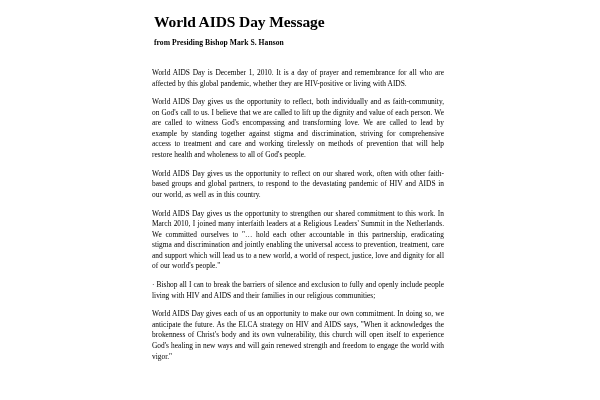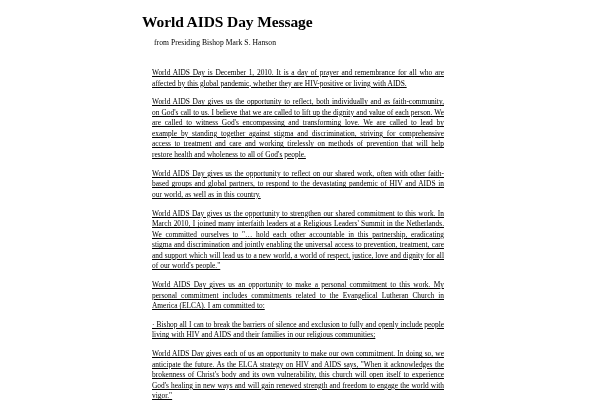--- a/index.html
+++ b/index.html
@@ -16,54 +16,53 @@
     -webkit-font-smoothing: antialiased;
   }
   .page {
     position: relative;
     width: 600px;
     height: 400px;
     background: #ffffff;
   }
   .doc-title {
     position: absolute;
-    left: 142px;
+    left: 154px;
     top: 13px;
     width: 300px;
     font-size: 15.5px;
     font-weight: bold;
     letter-spacing: -0.1px;
     line-height: 1.1;
     margin: 0;
   }
   .doc-byline {
     position: absolute;
     left: 154px;
     top: 38px;
     width: 300px;
     font-size: 7.6px;
-    font-weight: normal;
+    font-weight: bold;
     line-height: 1.2;
     letter-spacing: 0.05px;
     margin: 0;
   }
   .body-col {
     position: absolute;
     left: 152px;
     top: 68px;
     width: 292px;
   }
   .para {
     font-size: 7.4px;
     line-height: 10.55px;
     text-align: justify;
     margin: 0 0 8.2px 0;
     letter-spacing: 0.01px;
     word-spacing: 0.15px;
-    text-decoration: underline;
   }
   .para:last-child {
     margin-bottom: 0;
   }
   .para.bullet {
     text-indent: 0;
   }
 </style>
 </head>
 <body>
@@ -72,18 +71,17 @@
 
   <h1 class="doc-title">World AIDS Day Message</h1>
 
   <p class="doc-byline">from Presiding Bishop Mark S. Hanson</p>
 
   <div class="body-col">
     <p class="para">World AIDS Day is December 1, 2010. It is a day of prayer and remembrance for all who are affected by this global pandemic, whether they are HIV-positive or living with AIDS.</p>
     <p class="para">World AIDS Day gives us the opportunity to reflect, both individually and as faith-community, on God's call to us. I believe that we are called to lift up the dignity and value of each person. We are called to witness God's encompassing and transforming love. We are called to lead by example by standing together against stigma and discrimination, striving for comprehensive access to treatment and care and working tirelessly on methods of prevention that will help restore health and wholeness to all of God's people.</p>
     <p class="para">World AIDS Day gives us the opportunity to reflect on our shared work, often with other faith-based groups and global partners, to respond to the devastating pandemic of HIV and AIDS in our world, as well as in this country.</p>
     <p class="para">World AIDS Day gives us the opportunity to strengthen our shared commitment to this work. In March 2010, I joined many interfaith leaders at a Religious Leaders' Summit in the Netherlands. We committed ourselves to "… hold each other accountable in this partnership, eradicating stigma and discrimination and jointly enabling the universal access to prevention, treatment, care and support which will lead us to a new world, a world of respect, justice, love and dignity for all of our world's people."</p>
-    <p class="para">World AIDS Day gives us an opportunity to make a personal commitment to this work. My personal commitment includes commitments related to the Evangelical Lutheran Church in America (ELCA). I am committed to:</p>
     <p class="para bullet">· Bishop all I can to break the barriers of silence and exclusion to fully and openly include people living with HIV and AIDS and their families in our religious communities;</p>
     <p class="para">World AIDS Day gives each of us an opportunity to make our own commitment. In doing so, we anticipate the future. As the ELCA strategy on HIV and AIDS says, "When it acknowledges the brokenness of Christ's body and its own vulnerability, this church will open itself to experience God's healing in new ways and will gain renewed strength and freedom to engage the world with vigor."</p>
   </div>
 
 </div>
 
 </body></html>

